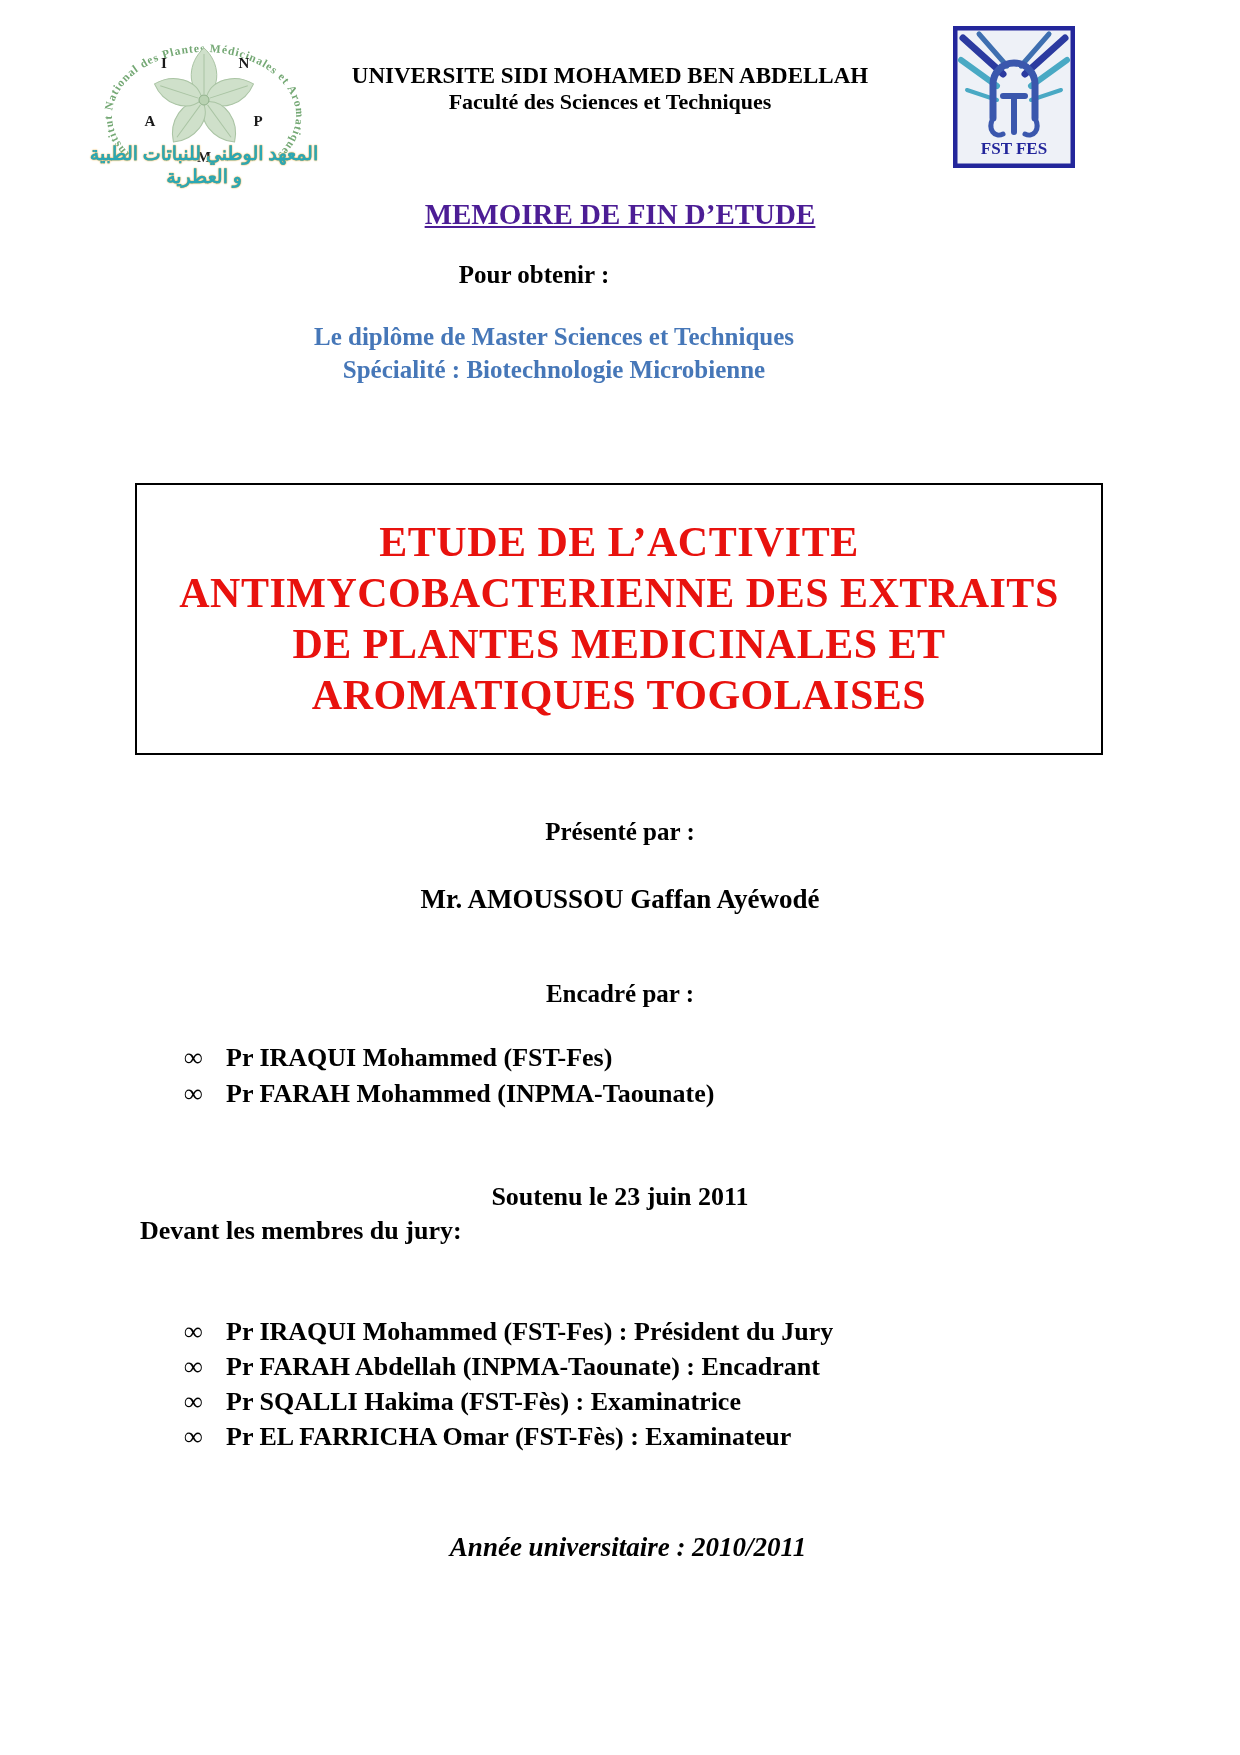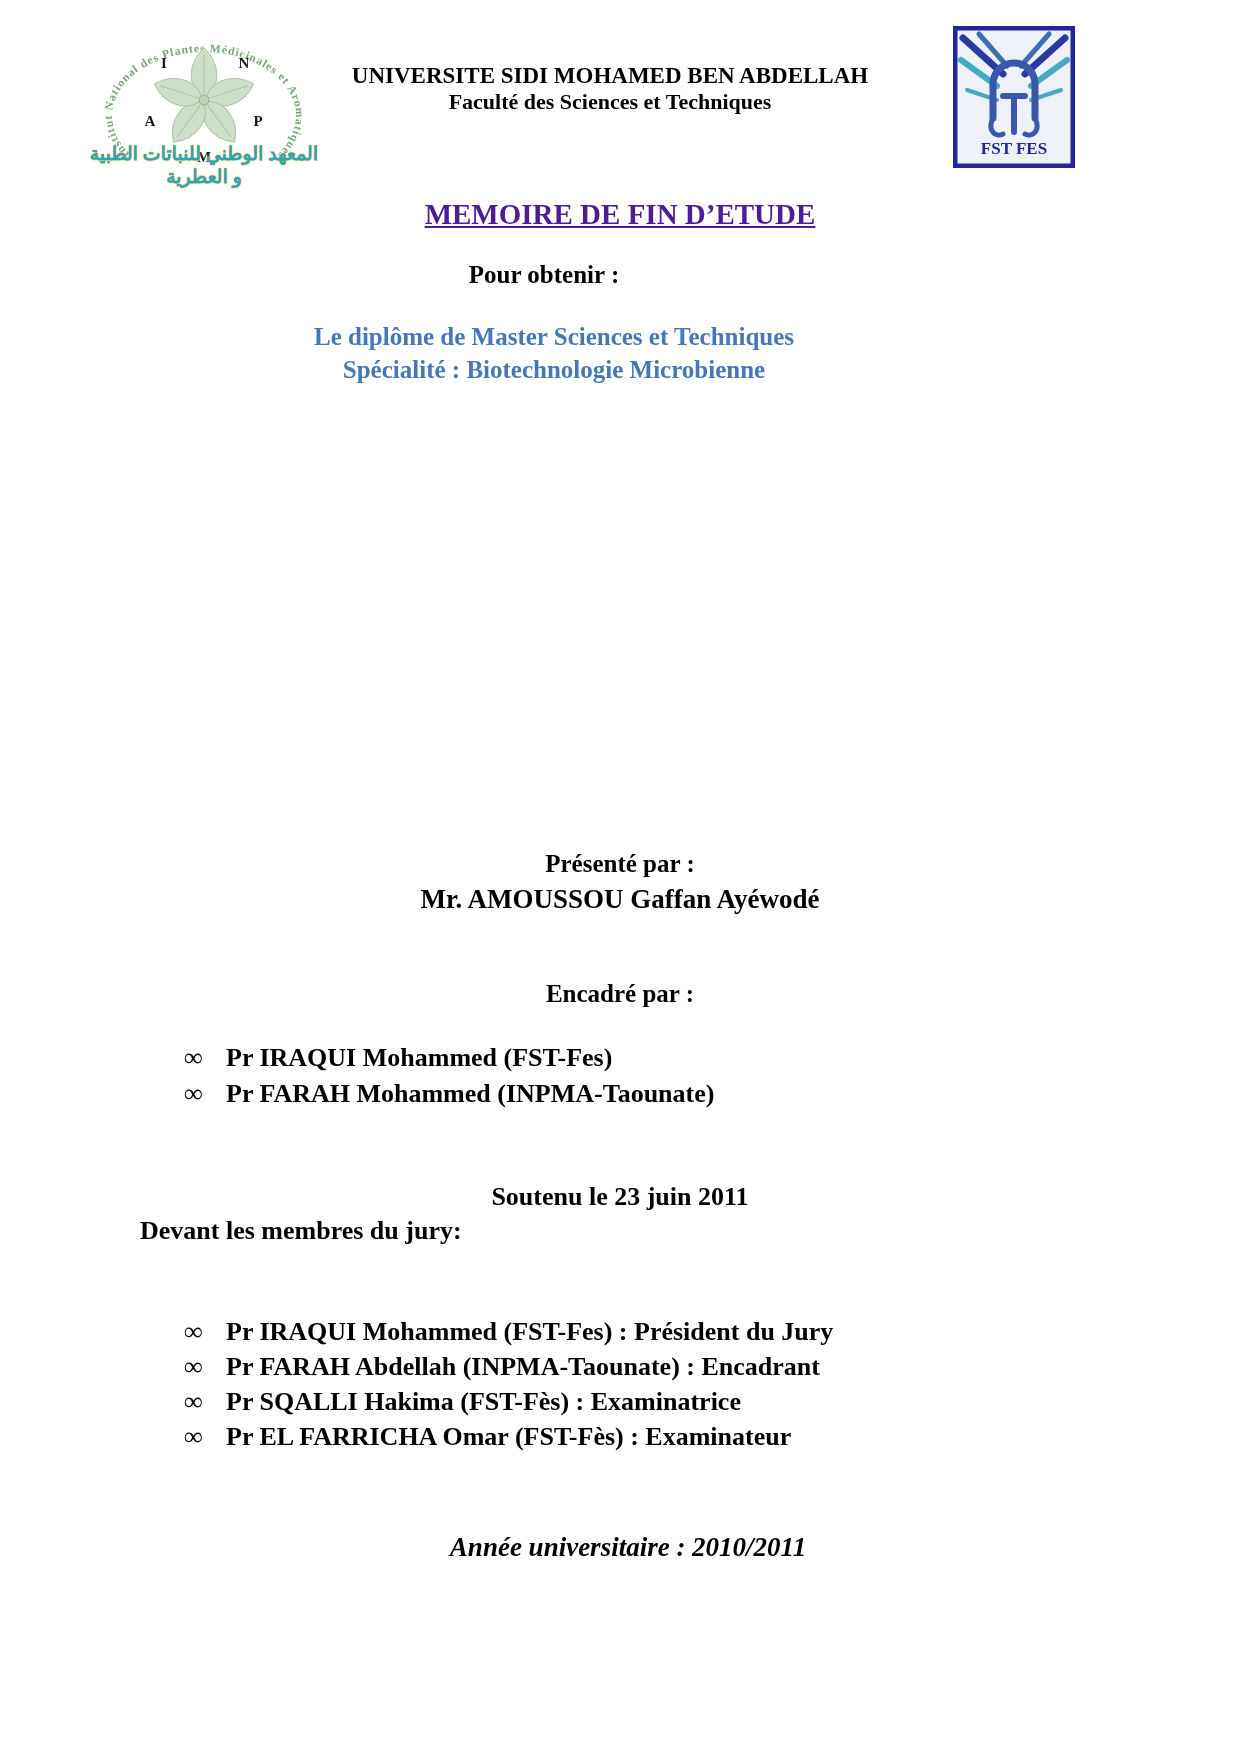--- a/index.html
+++ b/index.html
@@ -31,21 +31,21 @@
   .header-center .fac{font-size:22px;}
   .logo-right{position:absolute;left:953px;top:26px;width:122px;height:142px;}
 
   
   .memoire-title{
     position:absolute;left:0;top:198px;width:1240px;
     text-align:center;font-size:29px;font-weight:bold;color:#4c1d95;text-decoration:underline;
   }
   .pour-obtenir{
     position:absolute;left:0;top:261px;width:1068px;
-    text-align:center;font-size:25px;font-weight:bold;color:#000;margin-left:10px;
+    text-align:center;font-size:25px;font-weight:bold;color:#000;
   }
   .degree{
     position:absolute;left:0;top:320px;width:1108px;
     text-align:center;font-size:25px;font-weight:bold;color:#4677b8;
     line-height:33px;
   }
 
   
   .title-box{
     position:absolute;left:135px;top:483px;width:968px;height:272px;
@@ -57,21 +57,21 @@
     text-align:center;
     color:#e8120e;
     font-size:42px;font-weight:bold;
     line-height:51px;
     letter-spacing:0.5px;
   }
 
   
   .presented-label{
     position:absolute;left:0;top:818px;width:1240px;
-    text-align:center;font-size:25px;font-weight:bold;margin-top:32px;
+    text-align:center;font-size:25px;font-weight:bold;
   }
   .presented-name{
     position:absolute;left:0;top:884px;width:1240px;
     text-align:center;font-size:27px;font-weight:bold;
   }
   .supervised-label{
     position:absolute;left:0;top:980px;width:1240px;
     text-align:center;font-size:25px;font-weight:bold;
   }
   .supervisor-list{
@@ -184,20 +184,28 @@
 
   <div class="memoire-title">MEMOIRE DE FIN D’ETUDE</div>
 
   <div class="pour-obtenir">Pour obtenir :</div>
 
   <div class="degree">
     <div>Le diplôme de Master Sciences et Techniques</div>
     <div>Spécialité : Biotechnologie Microbienne</div>
   </div>
 
+  <div class="title-box">
+    <div class="title-text">
+      <div>ETUDE DE L’ACTIVITE</div>
+      <div>ANTIMYCOBACTERIENNE DES EXTRAITS</div>
+      <div>DE PLANTES MEDICINALES ET</div>
+      <div>AROMATIQUES TOGOLAISES</div>
+    </div>
+  </div>
 
   <div class="presented-label">Présenté par :</div>
 
   <div class="presented-name">Mr. AMOUSSOU Gaffan Ayéwodé</div>
 
   <div class="supervised-label">Encadré par :</div>
 
   <div class="supervisor-list">
     <div class="bullet-row">
       <span class="inf">∞</span>

